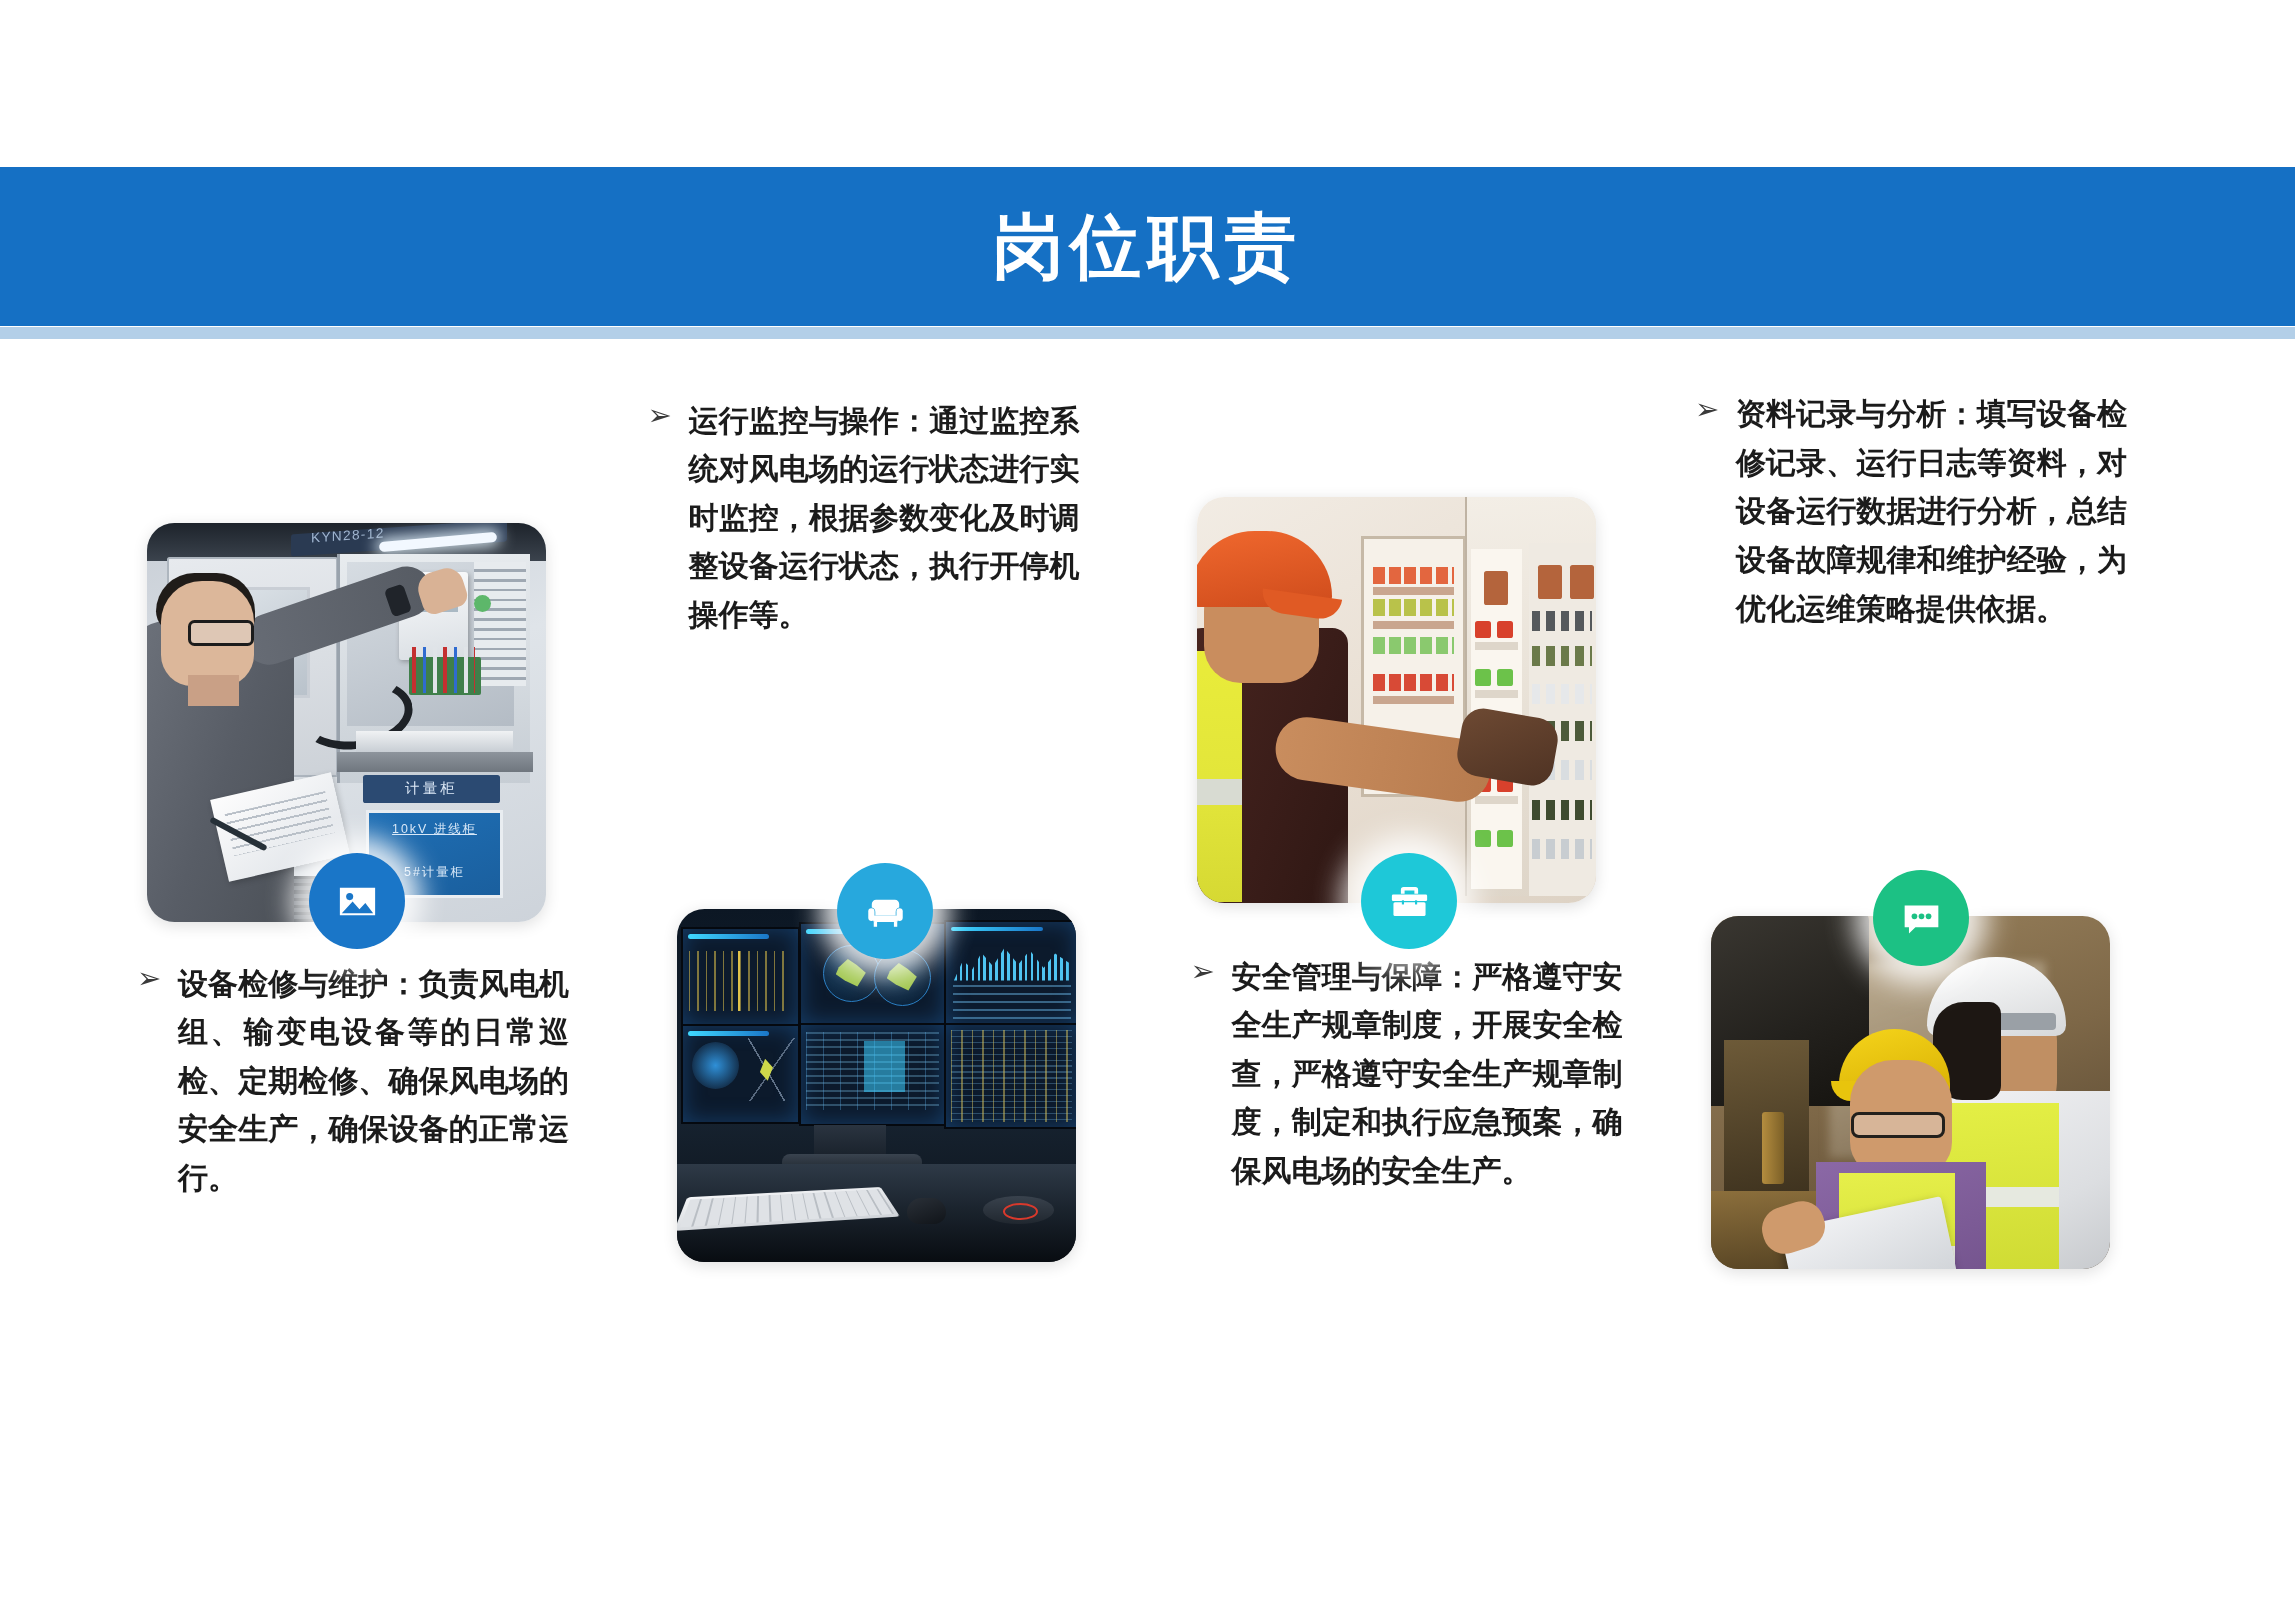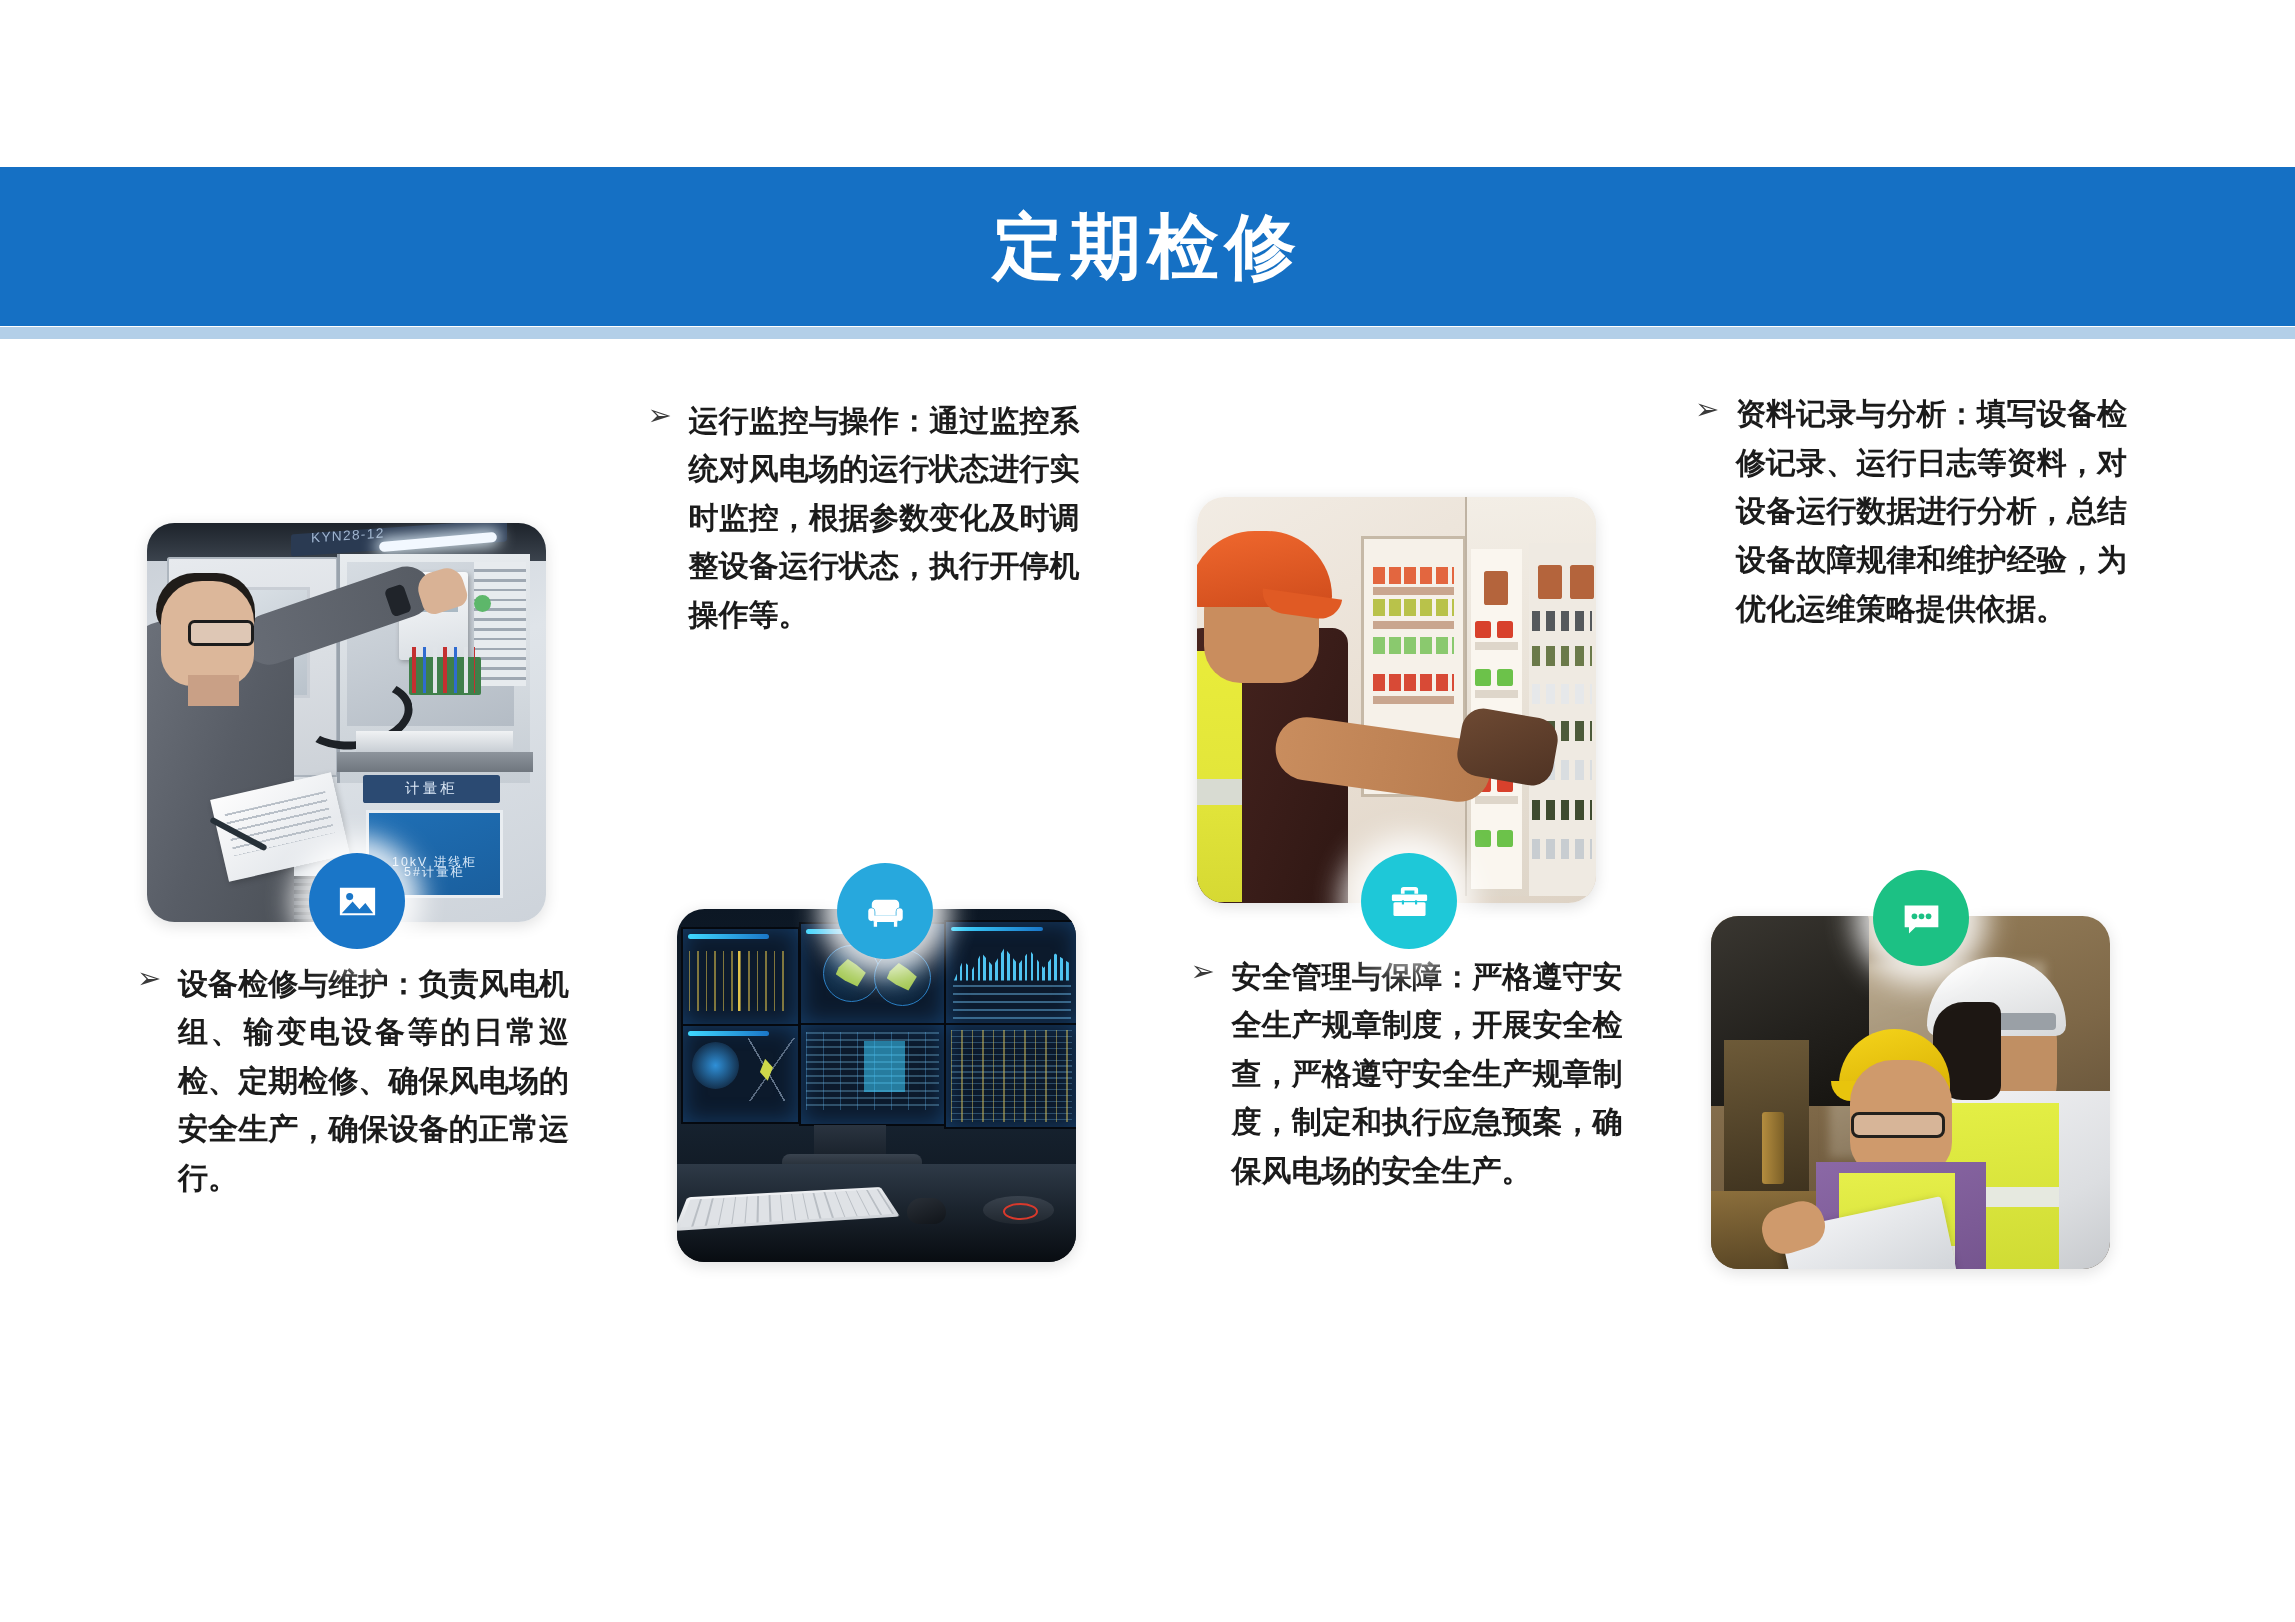--- a/index.html
+++ b/index.html
@@ -130,21 +130,21 @@
      background:linear-gradient(180deg,#f0f2f4,#c8ced4);}
   .p1 .shelf{position:absolute;left:190px;top:229px;width:196px;height:19.6px;
      background:linear-gradient(180deg,#8d949c,#6f767e);}
   .p1 .label{position:absolute;left:216px;top:252px;width:137px;height:27.5px;
      background:#2b4a72;border-radius:2.6px;display:flex;align-items:center;
      justify-content:center;color:#dce8f6;font-size:14.4px;letter-spacing:3.3px;}
   .p1 .plate{position:absolute;left:219px;top:287px;width:131px;height:82px;
      background:linear-gradient(160deg,#1f6fb5,#1a5f9e);border:3.9px solid #e9edf1;}
   .p1 .plate span{position:absolute;left:0;width:100%;text-align:center;
      color:#d8e8f8;font-size:12.4px;letter-spacing:2px;}
-  .p1 .plate span.a{top:41px;} .p1 .plate span.b{top:51px;}
+  .p1 .plate span.a{top:8px;text-decoration:underline;} .p1 .plate span.b{top:51px;}
   .p1 .body{position:absolute;left:-19.6px;top:98px;width:167px;height:301px;
      background:linear-gradient(110deg,#6e737c 0%,#585d66 55%,#4c5158 100%);
      border-radius:39px 26px 0 0;}
   .p1 .arm{position:absolute;left:98px;top:99px;width:196px;height:51px;
      background:linear-gradient(95deg,#676c75,#565b63);
      transform:rotate(-19deg);transform-origin:left center;border-radius:26px;}
   .p1 .hand{position:absolute;left:272px;top:47px;width:46px;height:41px;
      background:#d9b295;border-radius:17px 17px 11.8px 11.8px;transform:rotate(-18deg);}
   .p1 .watch{position:absolute;left:241px;top:63px;width:19.6px;height:29px;
      background:#20242a;border-radius:5.2px;transform:rotate(-19deg);}
@@ -325,21 +325,21 @@
      background:linear-gradient(165deg,#f2f3f5,#c8ccd1);
      transform:rotate(-12deg);z-index:7;border-radius:3.9px;
      box-shadow:-2.6px 3.9px 9.2px rgba(0,0,0,.35);}
   .p4 .handL{position:absolute;left:51px;top:288px;width:63px;height:47px;
      background:#cf9a6c;border-radius:22px;transform:rotate(-18deg);z-index:8;}
 </style>
 </head>
 <body>
 
 <div class="banner">
-  <div class="banner-title">定期检修</div>
+  <div class="banner-title">岗位职责</div>
 </div>
 <div class="banner-underline"></div>
 
 <div class="content">
 
   <div class="col col-1">
 
     <div class="photo-wrap">
       <div class="photo">
         <div class="ph p1">

